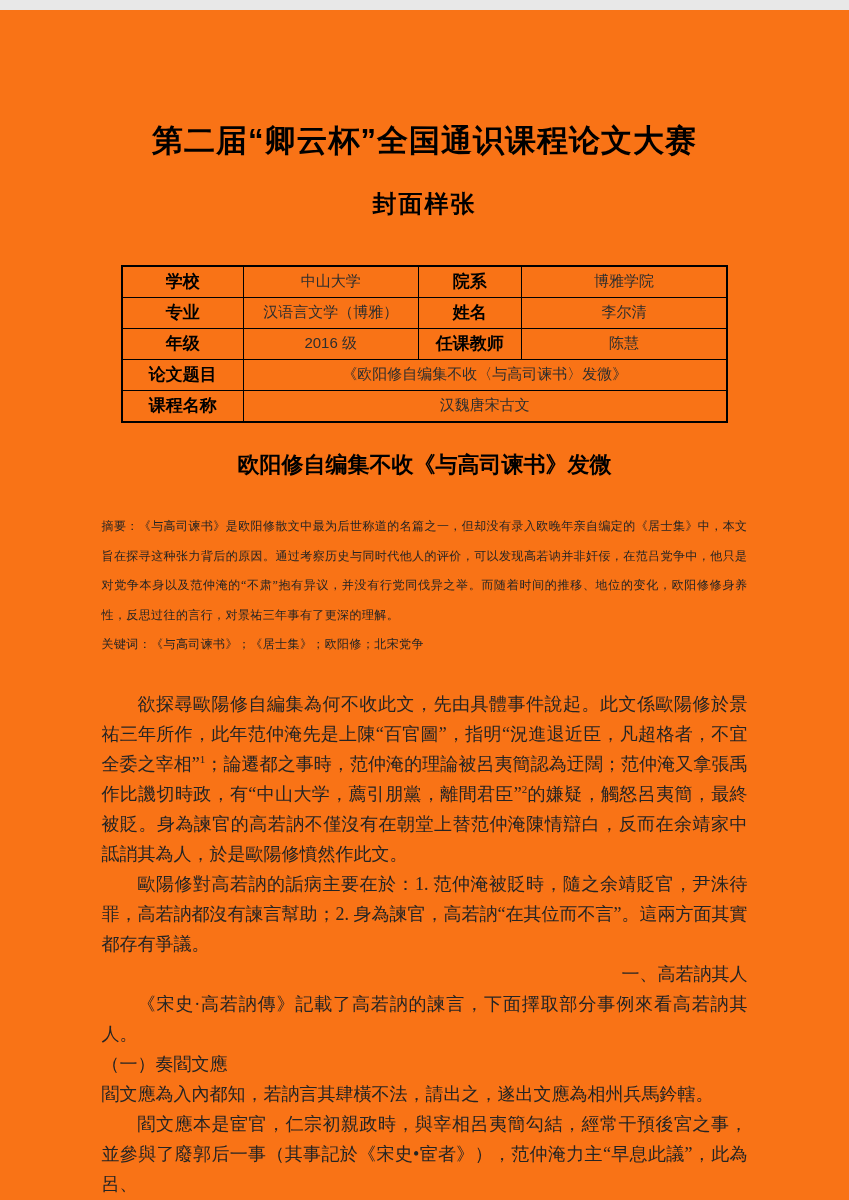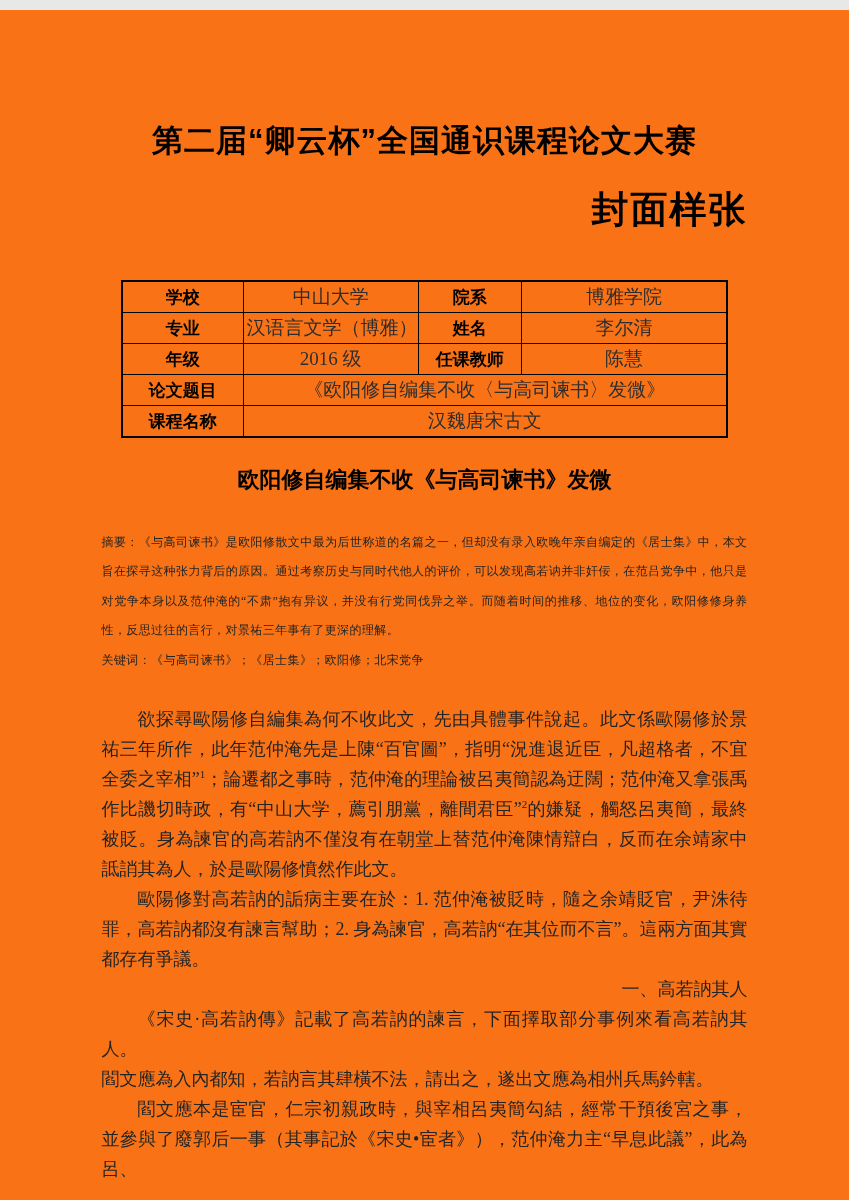--- a/index.html
+++ b/index.html
@@ -9,42 +9,42 @@
     font-family:"Liberation Serif", serif;
   }
   .content { width:646px; margin:0 auto; padding-top:112px; }
 
   .contest-title {
     font-family:"Liberation Sans", sans-serif;
     font-size:31px; font-weight:bold; text-align:center;
     margin:0; line-height:1.25; letter-spacing:1px; color:#000;
   }
   .cover-subtitle {
-    font-family:Liberation Mono, monospace;
-    font-size:37px; font-weight:bold; text-align:right;
+    font-family:Liberation Sans, sans-serif;
+    font-size:24px; font-weight:bold; text-align:center;
     margin:29px 0 0 0; line-height:1.2; letter-spacing:2px; color:#000;
   }
 
   table.cover-info {
     width:607px; margin:46px auto 0 auto;
     border-collapse:collapse; table-layout:fixed;
     border:2px solid #000;
   }
   table.cover-info th, table.cover-info td {
     border:1px solid #000; height:30px;
     text-align:center; vertical-align:middle;
     padding:0 3px; overflow:hidden; white-space:nowrap;
   }
   table.cover-info th {
     font-family:"Liberation Sans", sans-serif;
     font-weight:bold; font-size:17px; color:#000;
   }
   table.cover-info td {
-    font-family:Liberation Serif, serif;
-    font-weight:normal; font-size:19px; color:#2e2e2e;
+    font-family:Liberation Sans, sans-serif;
+    font-weight:normal; font-size:15px; color:#2e2e2e;
   }
   .col-label1 { width:20%; } .col-val1 { width:29%; }
   .col-label2 { width:17%; } .col-val2 { width:34%; }
 
   .paper-title {
     font-size:22px; font-weight:bold; text-align:center;
     margin:30px 0 0 0; line-height:1.3; color:#000;
     font-family:Liberation Mono, monospace;
   }
 
@@ -126,20 +126,21 @@
 
     <div class="body-text">
       <p class="indent"><span>欲探尋歐陽修自編集為何不收此文，先由具體事件說起。此文係歐陽修於景祐三年所作，此年范仲淹先是上陳“百官圖”，指明“況進退近臣，凡超格者，不宜全委之宰相”</span><sup class="fn">1</sup><span>；論遷都之事時，范仲淹的理論被呂夷簡認為迂闊；范仲淹又拿張禹作比譏切時政，有“中山大学，薦引朋黨，離間君臣”</span><sup class="fn">2</sup><span>的嫌疑，觸怒呂夷簡，最終被貶。身為諫官的高若訥不僅沒有在朝堂上替范仲淹陳情辯白，反而在余靖家中詆誚其為人，於是歐陽修憤然作此文。</span></p>
 
       <p class="indent">歐陽修對高若訥的詬病主要在於：1. 范仲淹被貶時，隨之余靖貶官，尹洙待罪，高若訥都沒有諫言幫助；2. 身為諫官，高若訥“在其位而不言”。這兩方面其實都存有爭議。</p>
 
       <p class="section-heading">一、高若訥其人</p>
 
       <p class="indent">《宋史·高若訥傳》記載了高若訥的諫言，下面擇取部分事例來看高若訥其人。</p>
 
+      <p>（一）奏閻文應</p>
 
       <p>閻文應為入內都知，若訥言其肆橫不法，請出之，遂出文應為相州兵馬鈐轄。</p>
 
       <p class="indent">閻文應本是宦官，仁宗初親政時，與宰相呂夷簡勾結，經常干預後宮之事，並參與了廢郭后一事（其事記於《宋史•宦者》），范仲淹力主“早息此議”，此為呂、</p>
     </div>
 
   </div>
 </div>
 
 </body></html>

